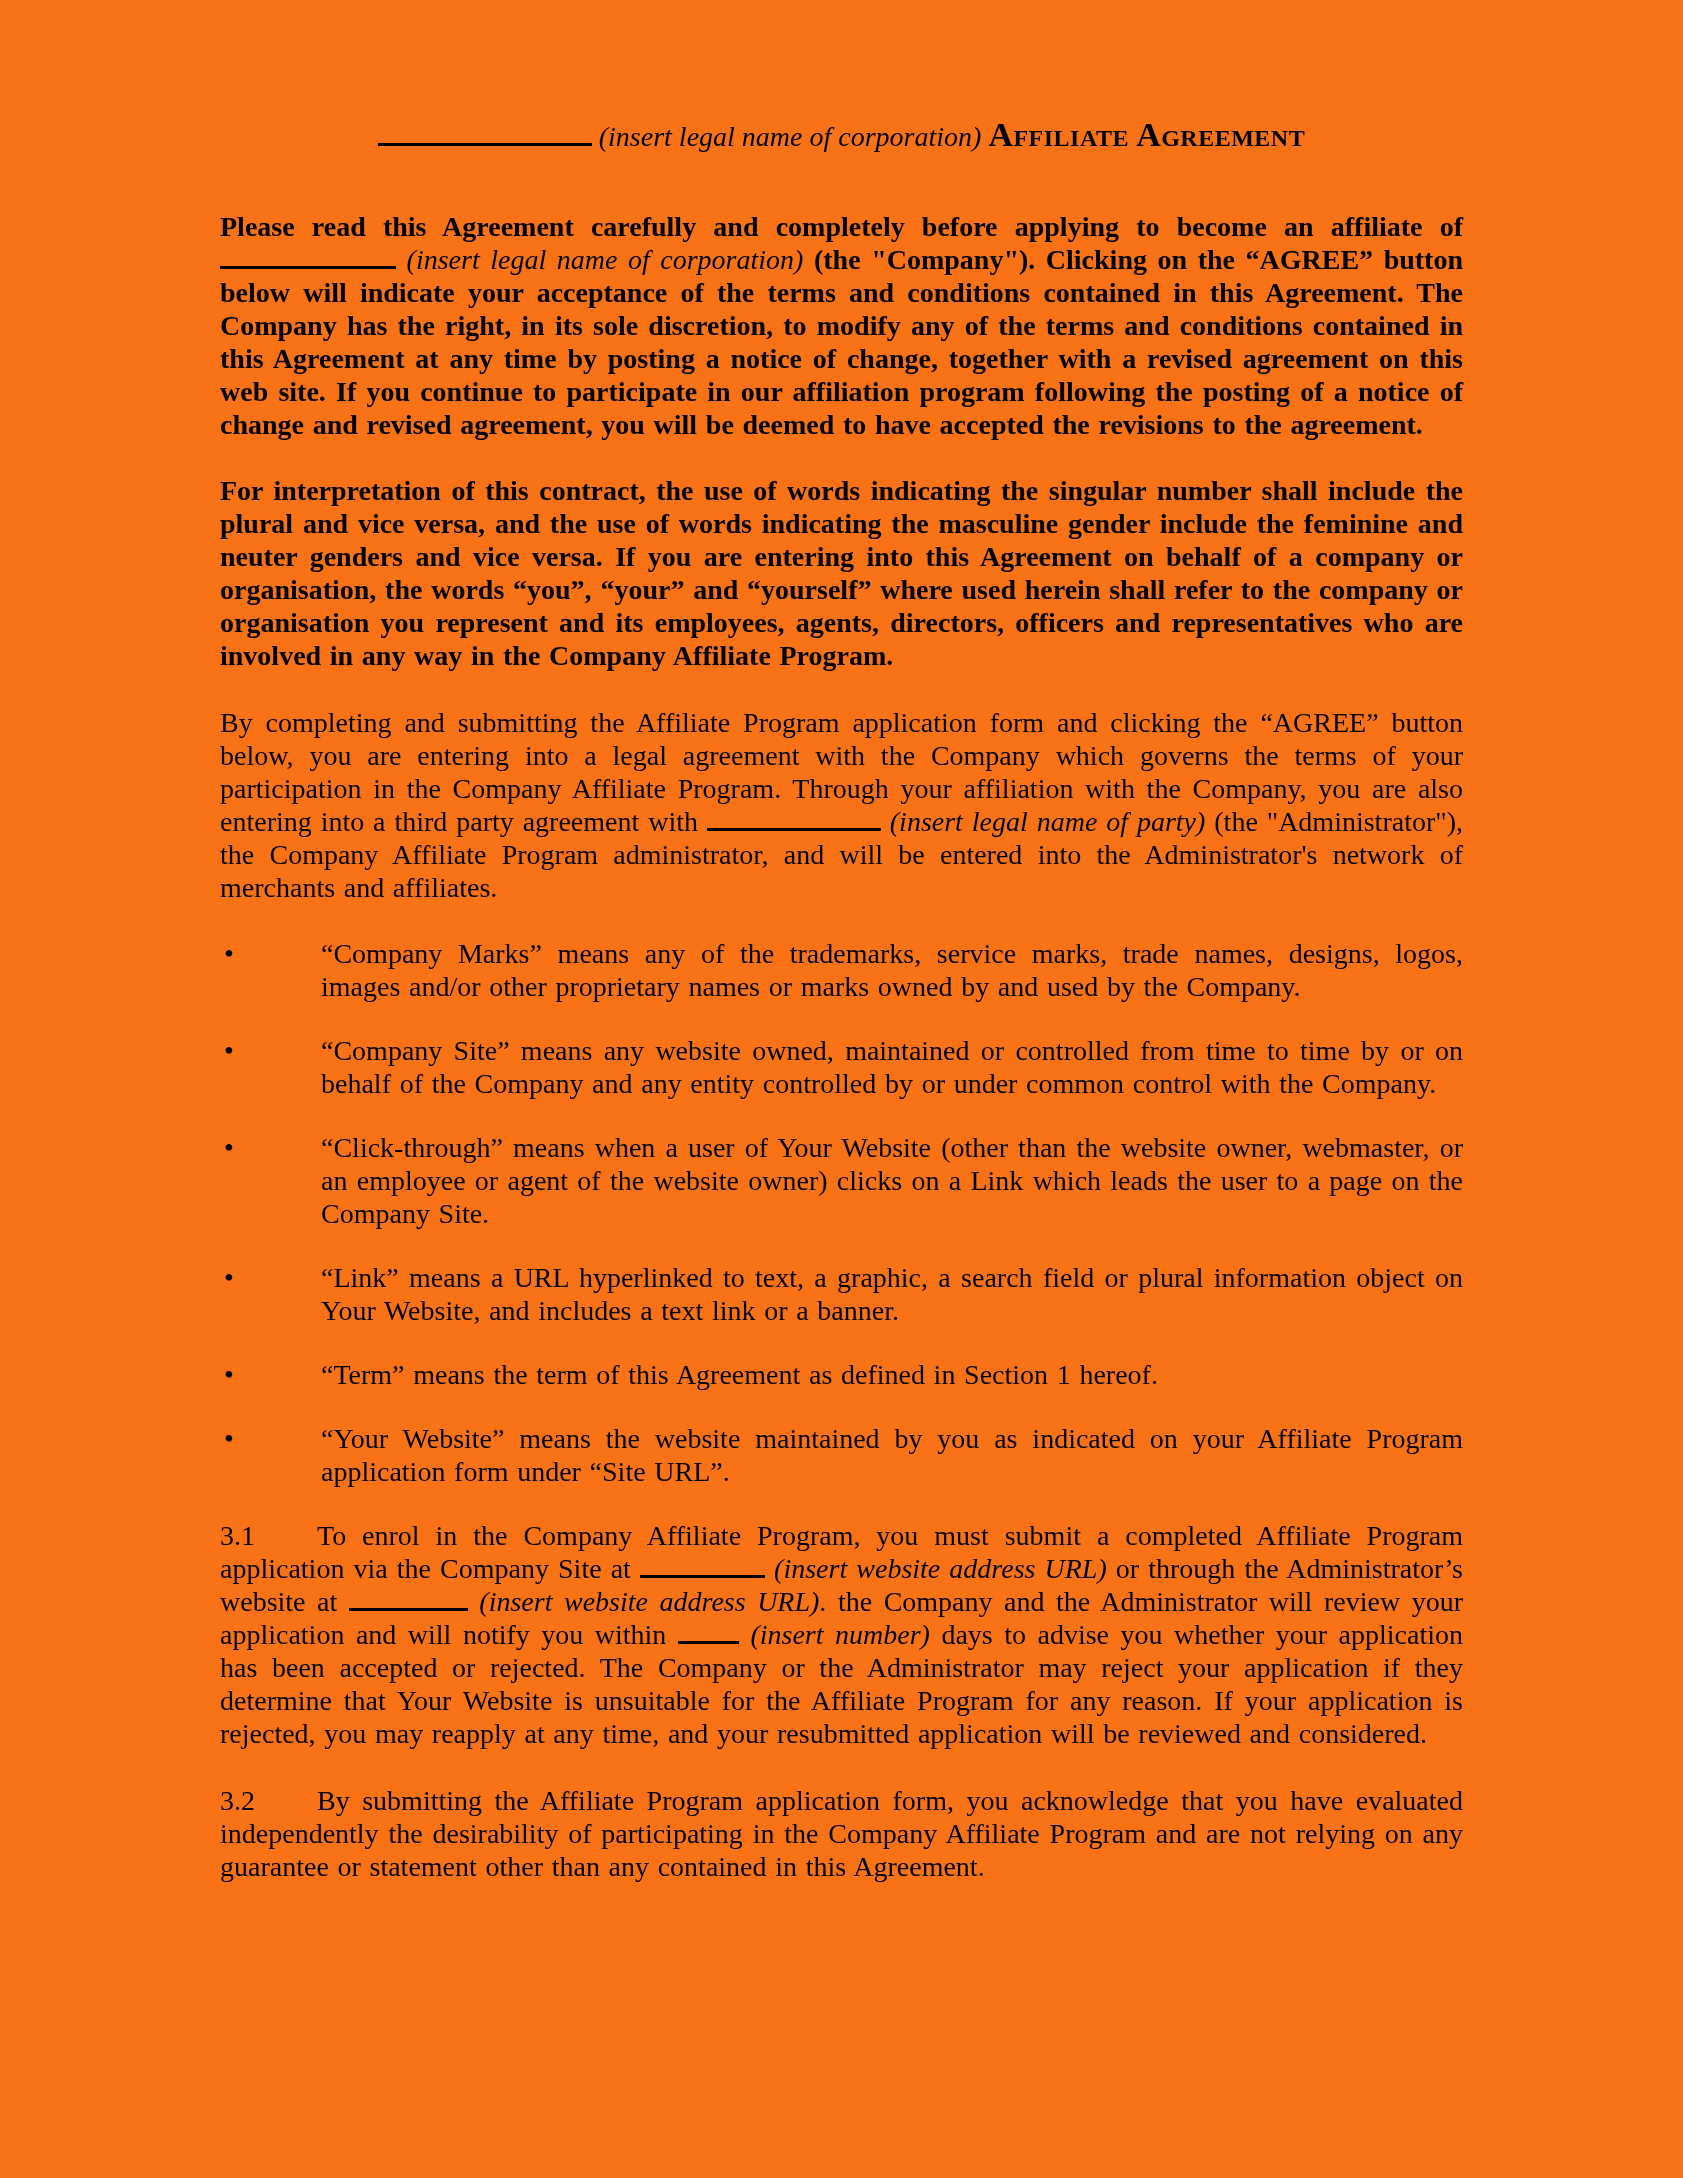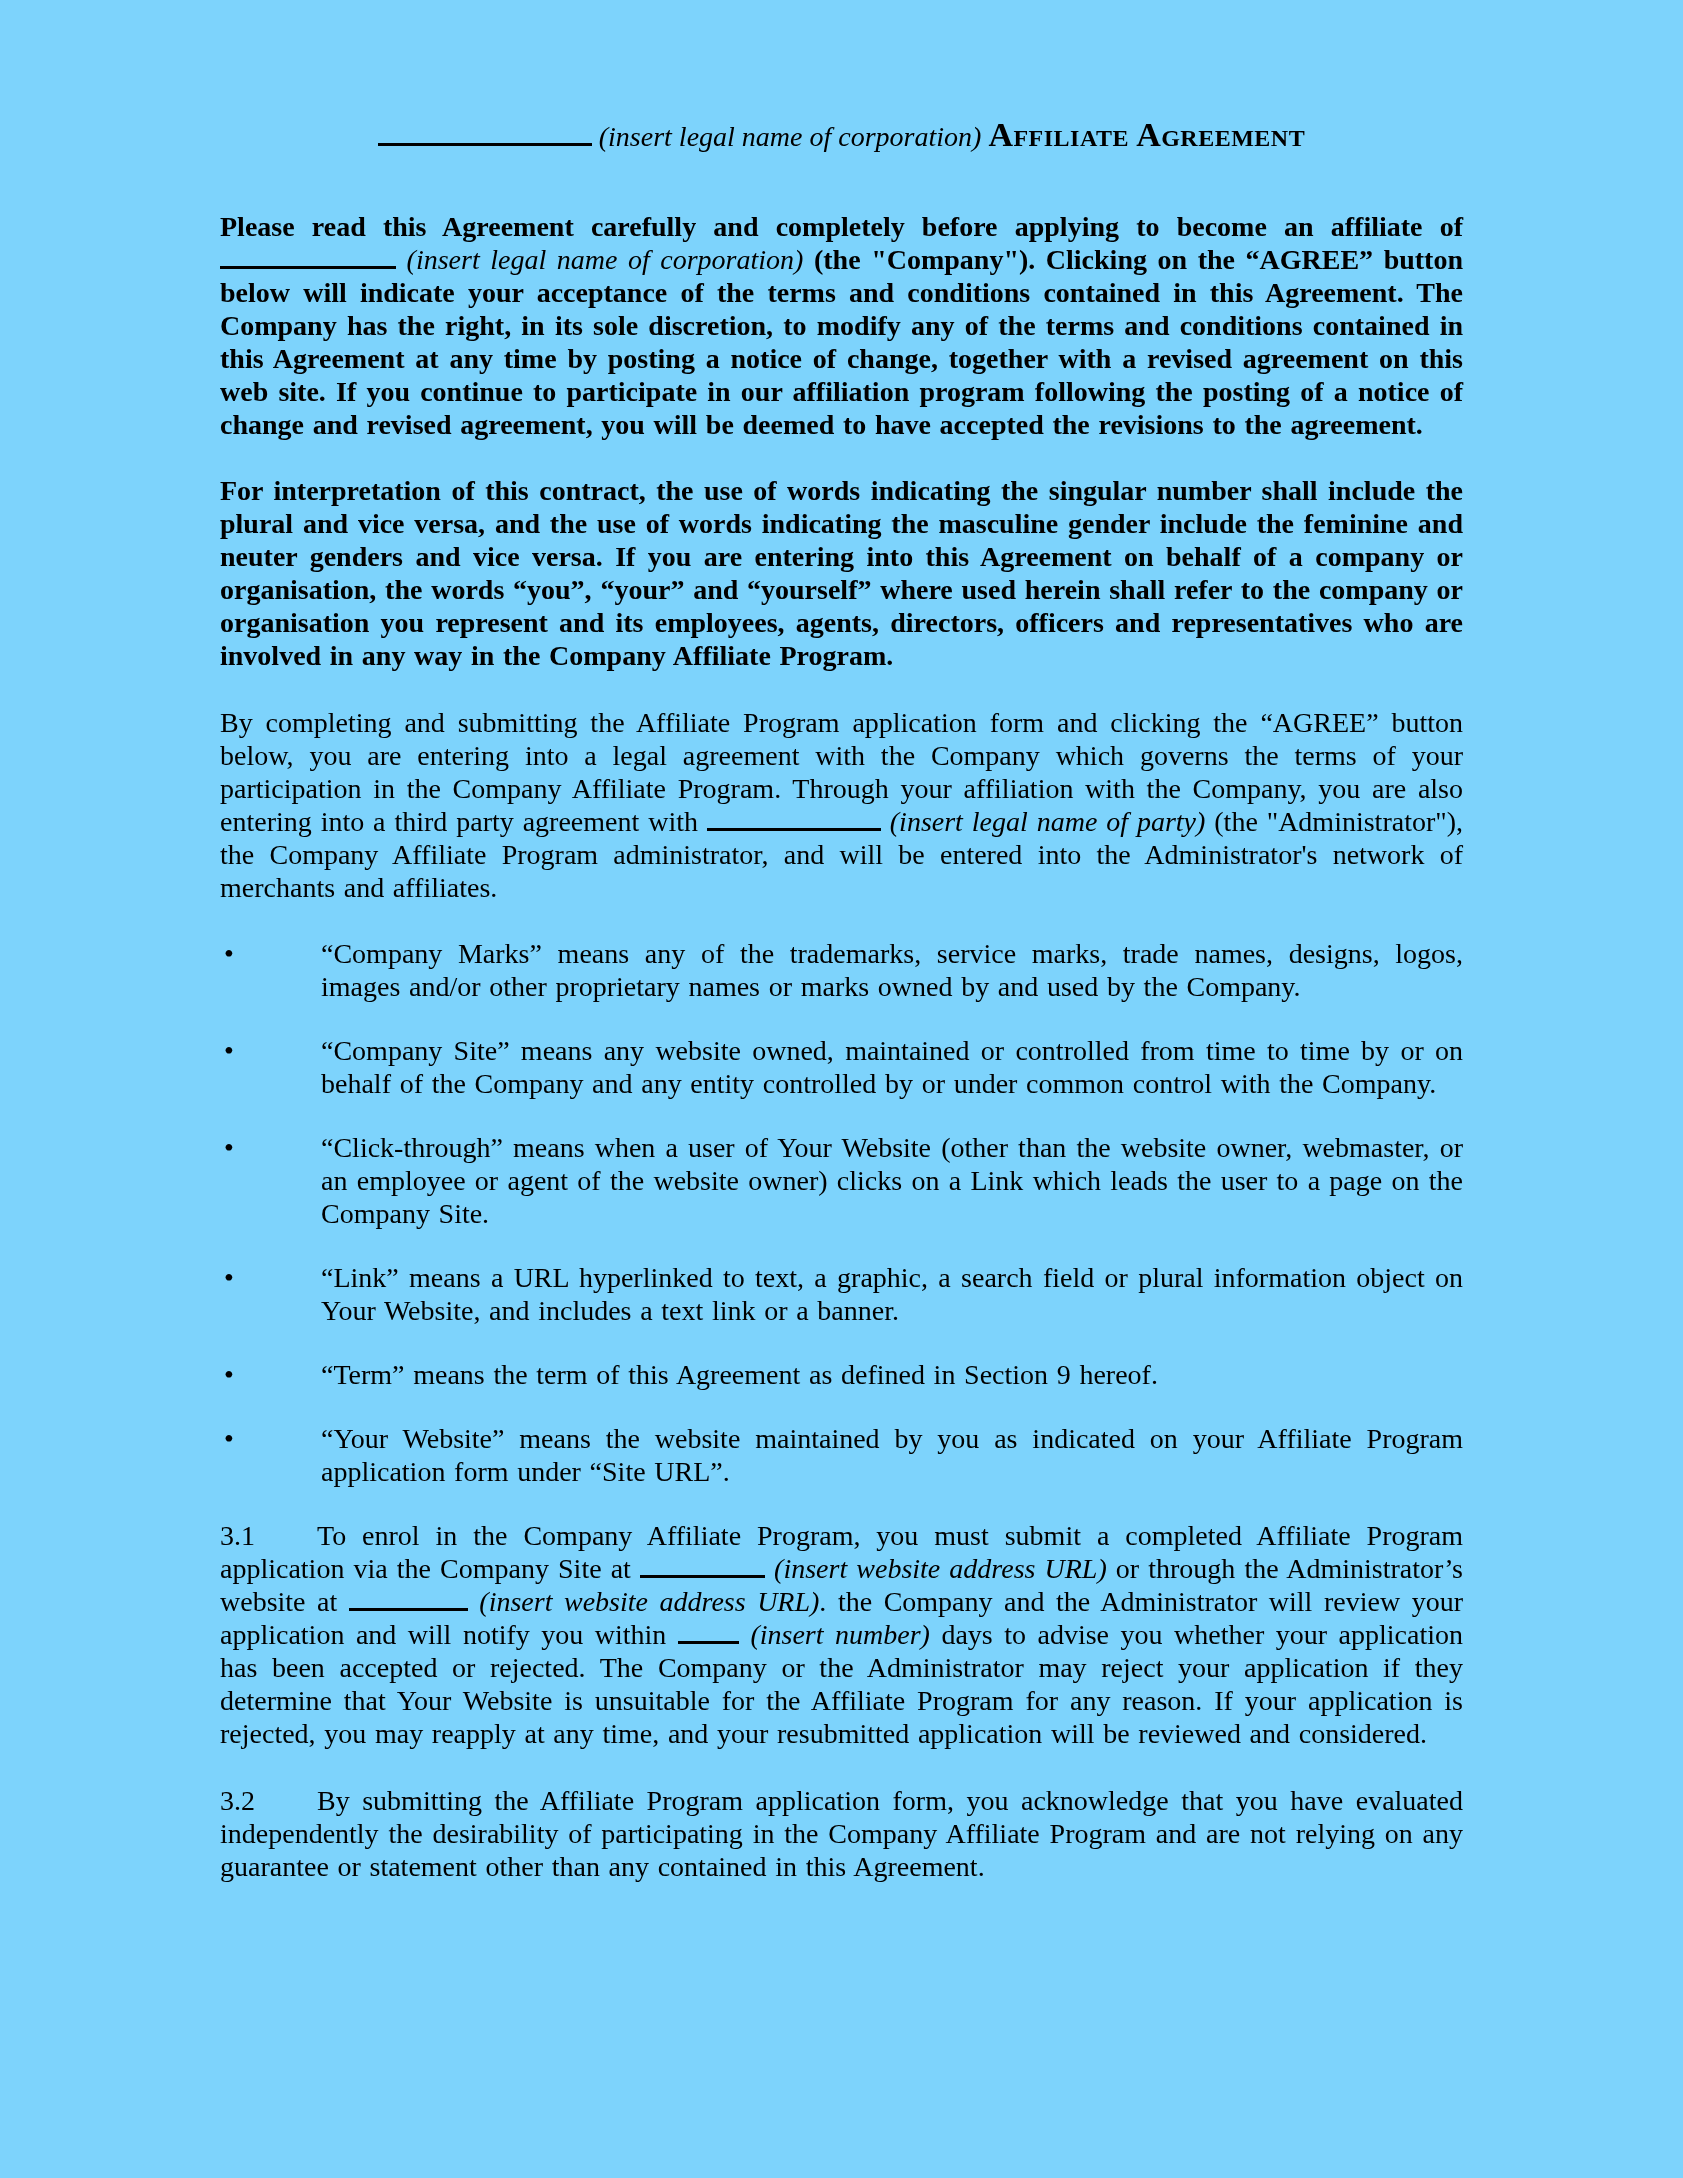--- a/index.html
+++ b/index.html
@@ -7,21 +7,21 @@
     padding: 0;
     background: #ffffff;
   }
   .page {
     position: relative;
     width: 1683px;
     height: 2178px;
     box-sizing: border-box;
     margin: 0 auto;
     padding: 115px 220px 59px 220px;
-    background: #7dd3fc;
+    background: #f97316;
     color: #000000;
     font-family: "Liberation Serif", "DejaVu Serif", serif;
     font-size: 28px;
     line-height: 1.18;
     overflow: hidden;
   }
   .title {
     text-align: center;
     margin: 0 0 55px 0;
     white-space: nowrap;
@@ -106,21 +106,21 @@
     <div class="bullet-text">“Click-through” means when a user of Your Website (other than the website owner, webmaster, or an employee or agent of the website owner) clicks on a Link which leads the user to a page on the Company Site.</div>
   </div>
 
   <div class="bullet-row">
     <span class="bullet-glyph">•</span>
     <div class="bullet-text">“Link” means a URL hyperlinked to text, a graphic, a search field or plural information object on Your Website, and includes a text link or a banner.</div>
   </div>
 
   <div class="bullet-row">
     <span class="bullet-glyph">•</span>
-    <div class="bullet-text">“Term” means the term of this Agreement as defined in Section 9 hereof.</div>
+    <div class="bullet-text">“Term” means the term of this Agreement as defined in Section 1 hereof.</div>
   </div>
 
   <div class="bullet-row">
     <span class="bullet-glyph">•</span>
     <div class="bullet-text">“Your Website” means the website maintained by you as indicated on your Affiliate Program application form under “Site URL”.</div>
   </div>
 
 
   <p class="numbered-para">
     <span class="num">3.1</span><span><span>To enrol in the Company Affiliate Program, you must submit a completed Affiliate Program application via the Company Site at </span><span class="blank" style="width: 125px;"></span><span> </span><span class="ins">(insert website address URL)</span><span> or through the Administrator’s website at </span><span class="blank" style="width: 119px;"></span><span> </span><span class="ins">(insert website address URL)</span><span>. the Company and the Administrator will review your application and will notify you within </span><span class="blank" style="width: 61px;"></span><span> </span><span class="ins">(insert number)</span><span> days to advise you whether your application has been accepted or rejected. The Company or the Administrator may reject your application if they determine that Your Website is unsuitable for the Affiliate Program for any reason. If your application is rejected, you may reapply at any time, and your resubmitted application will be reviewed and considered.</span></span>

